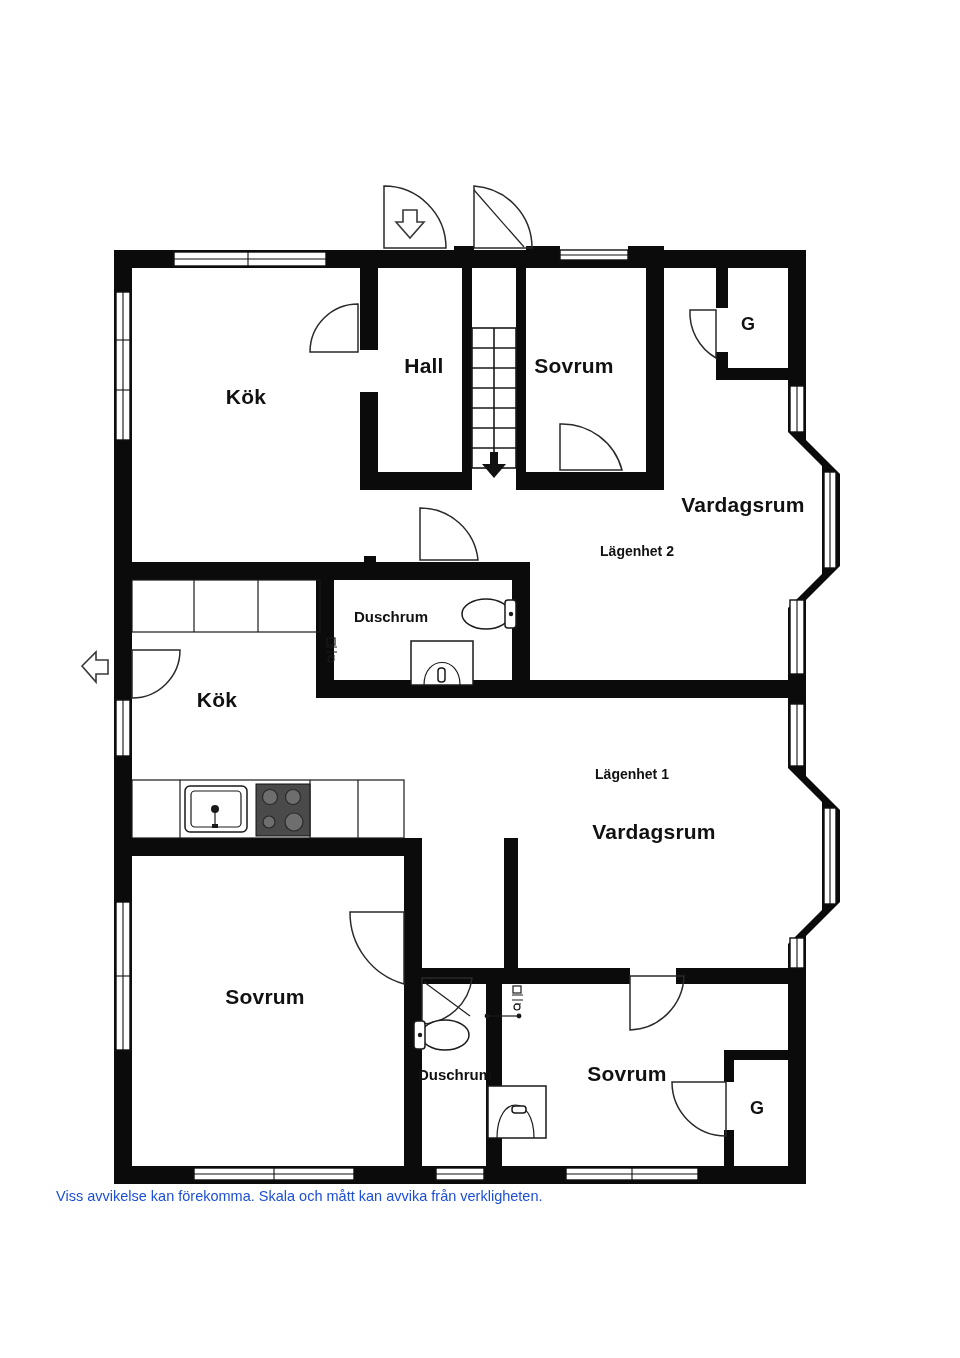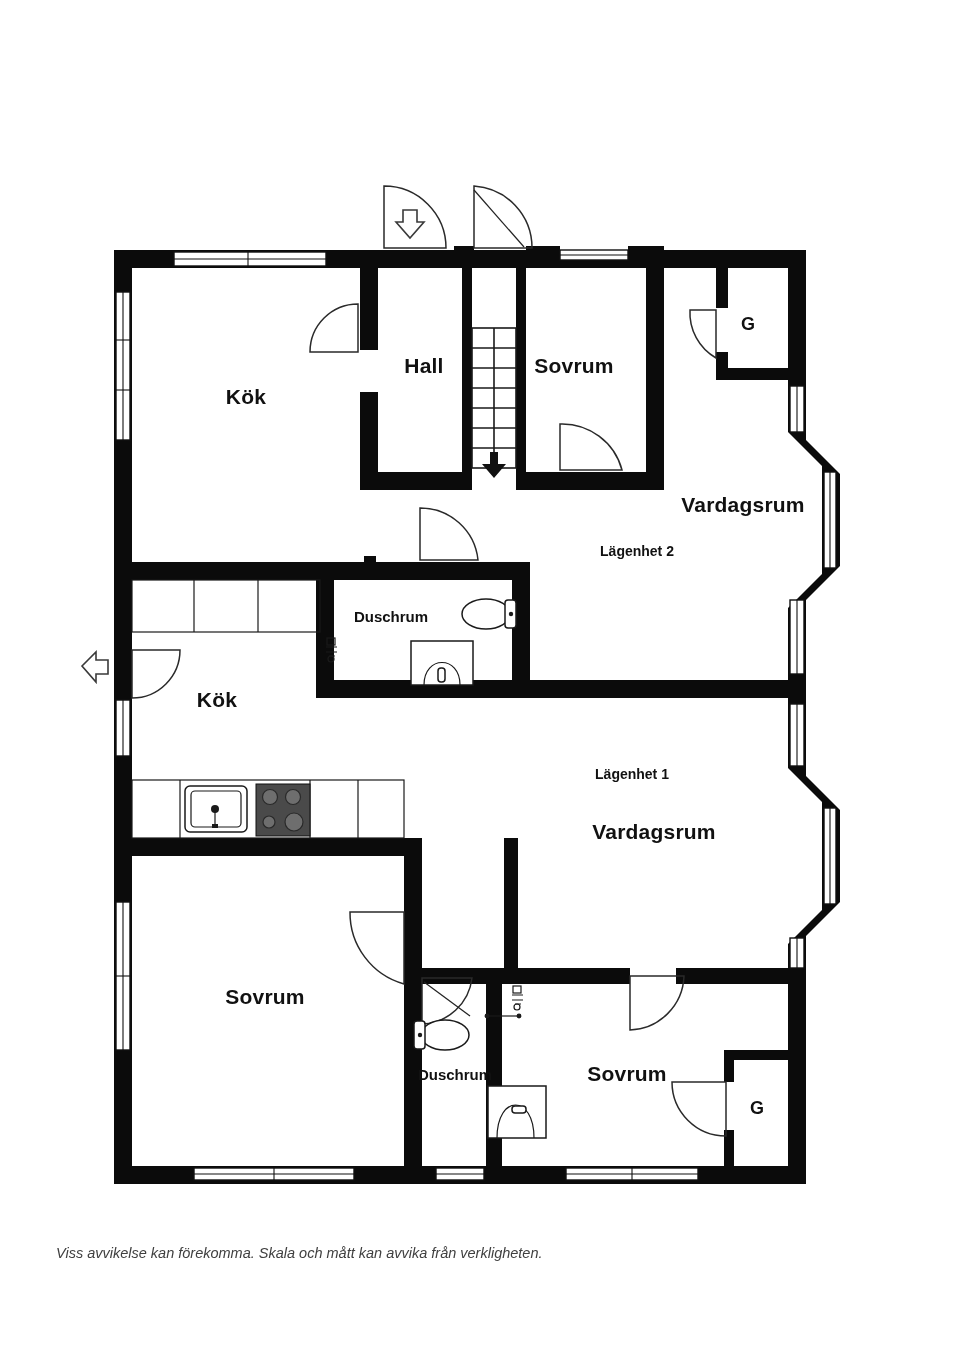--- a/index.html
+++ b/index.html
@@ -24,25 +24,24 @@
   .stove{fill:#4a4a4a;stroke:#111;stroke-width:1;}
   .burner{fill:#6e6e6e;stroke:#2a2a2a;stroke-width:1.2;}
   .arrowshape{fill:#ffffff;stroke:#3a3a3a;stroke-width:1.6;}
   .stairarrow{fill:#111;}
   .lbl{font-family:"Liberation Sans", sans-serif;font-weight:bold;fill:#111;}
   .lbl-room{font-size:21px;letter-spacing:.2px;}
   .lbl-room-sm{font-size:15px;}
   .lbl-apt{font-size:14px;font-weight:bold;}
   .lbl-g{font-size:18px;}
   #disclaimer{
-    position:absolute;left:56px;top:1245px;
-    font-size:14.5px;color:#404040;
+    position:absolute;left:56px;top:1188px;
+    font-size:14.5px;color:#1d4ed8;
     font-family:"Liberation Sans", sans-serif;
     white-space:nowrap;
-    font-style:italic;
   }
 </style>
 </head>
 <body>
 
 <div id="plan-wrap">
 <svg id="floorplan" viewBox="0 0 960 1358" xmlns="http://www.w3.org/2000/svg">
 
   <g>
 

